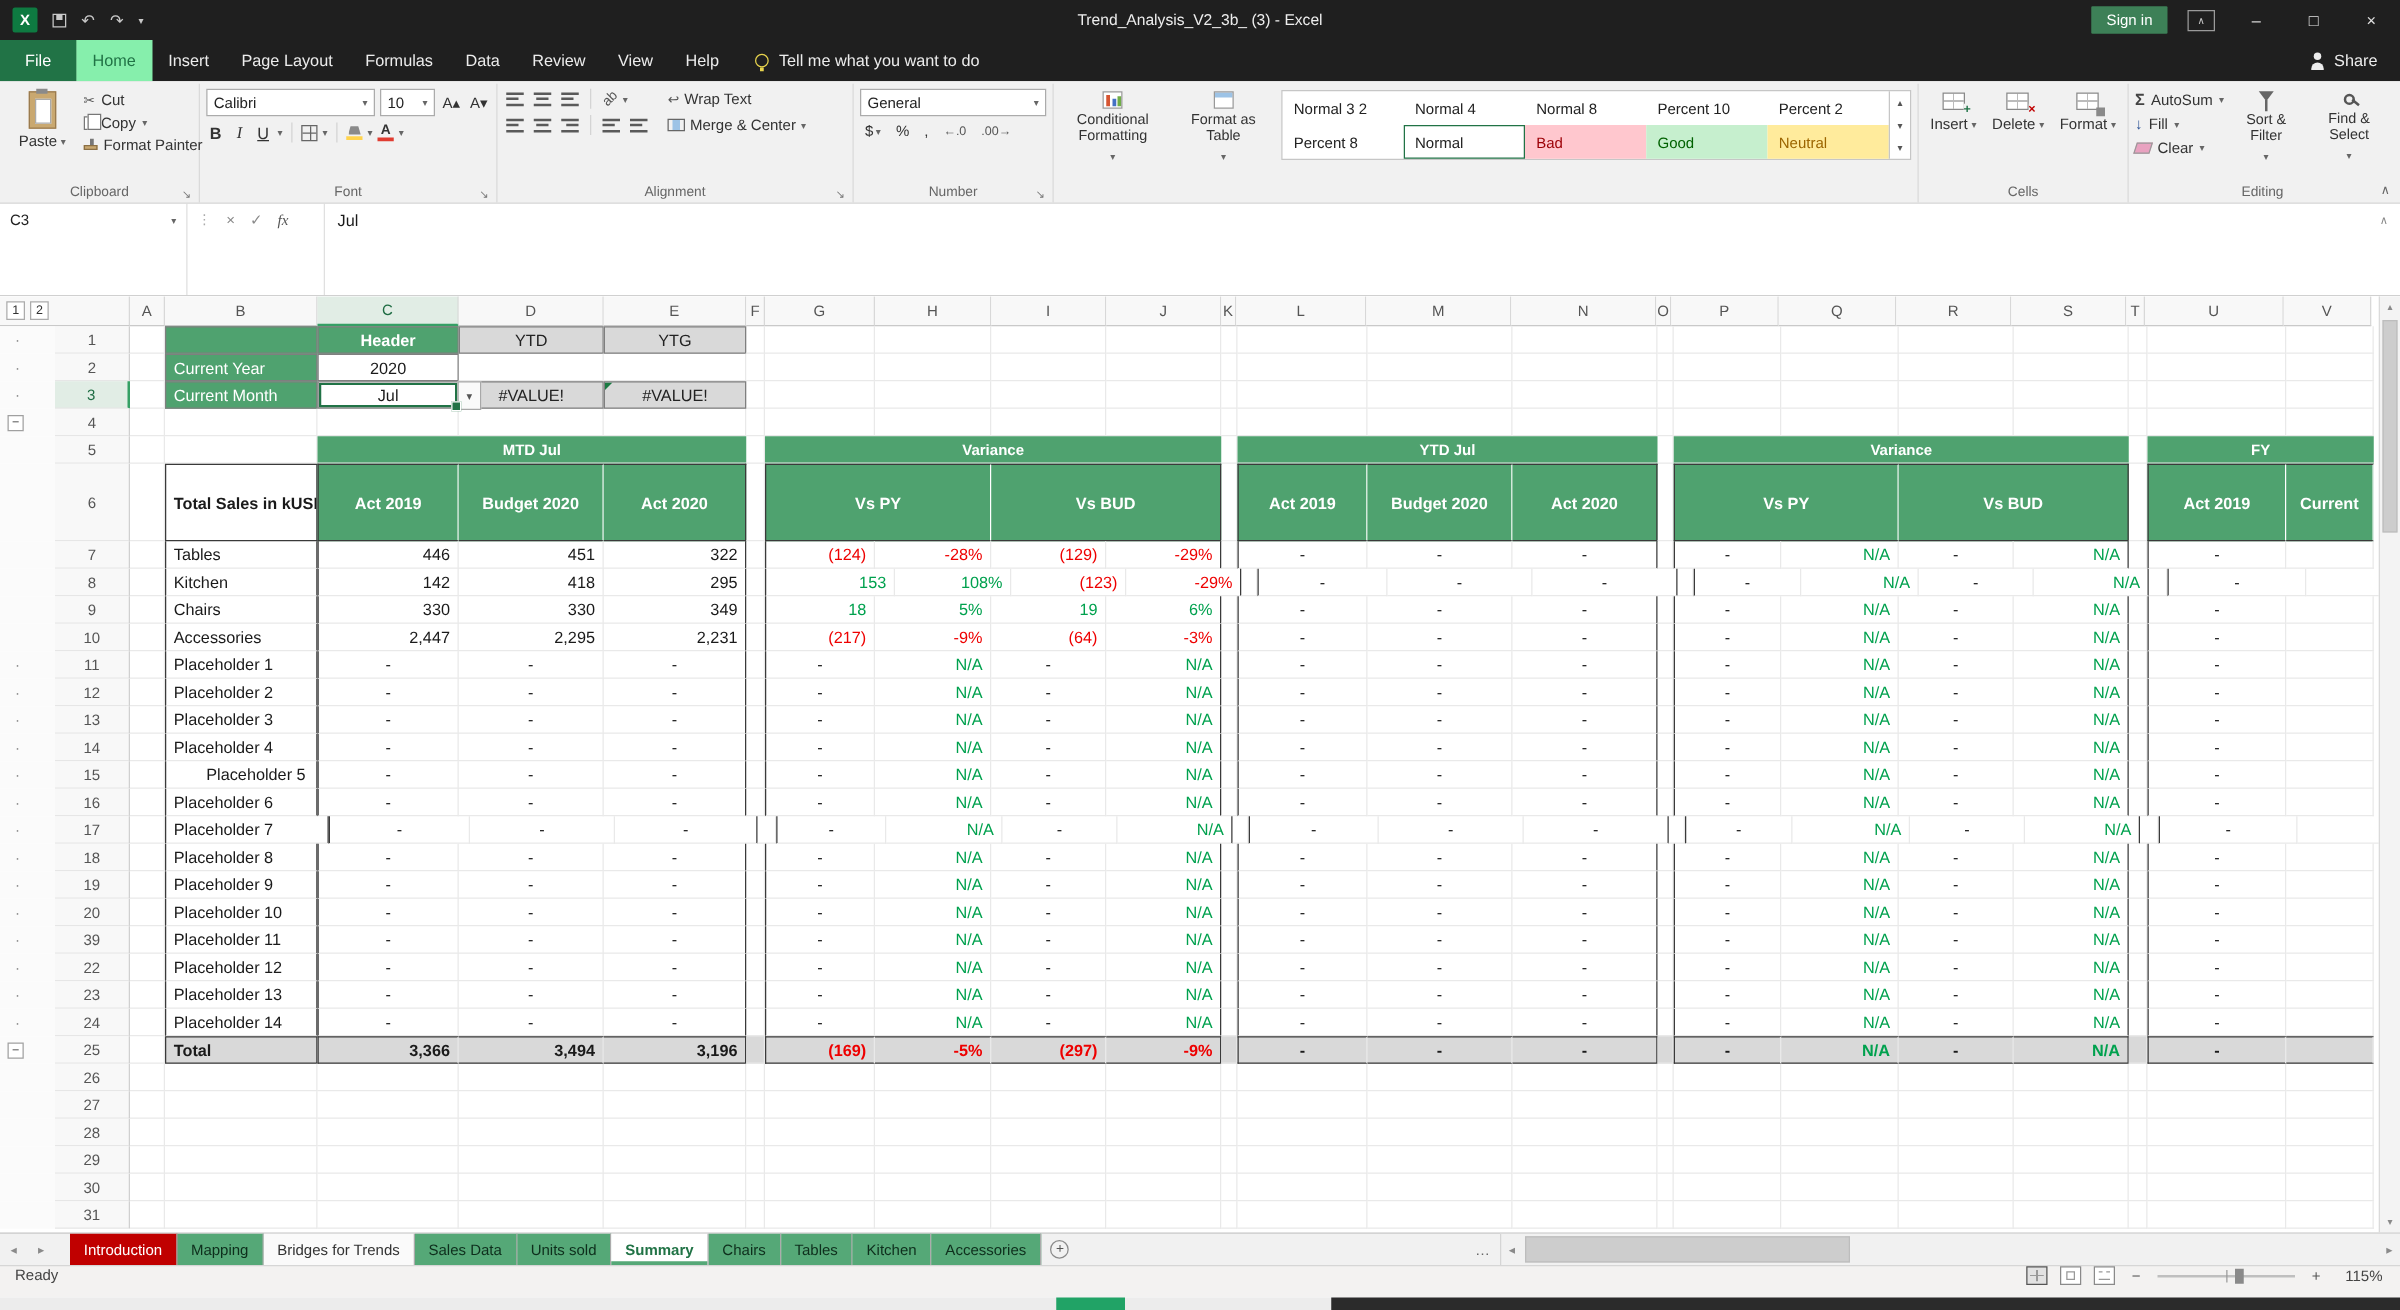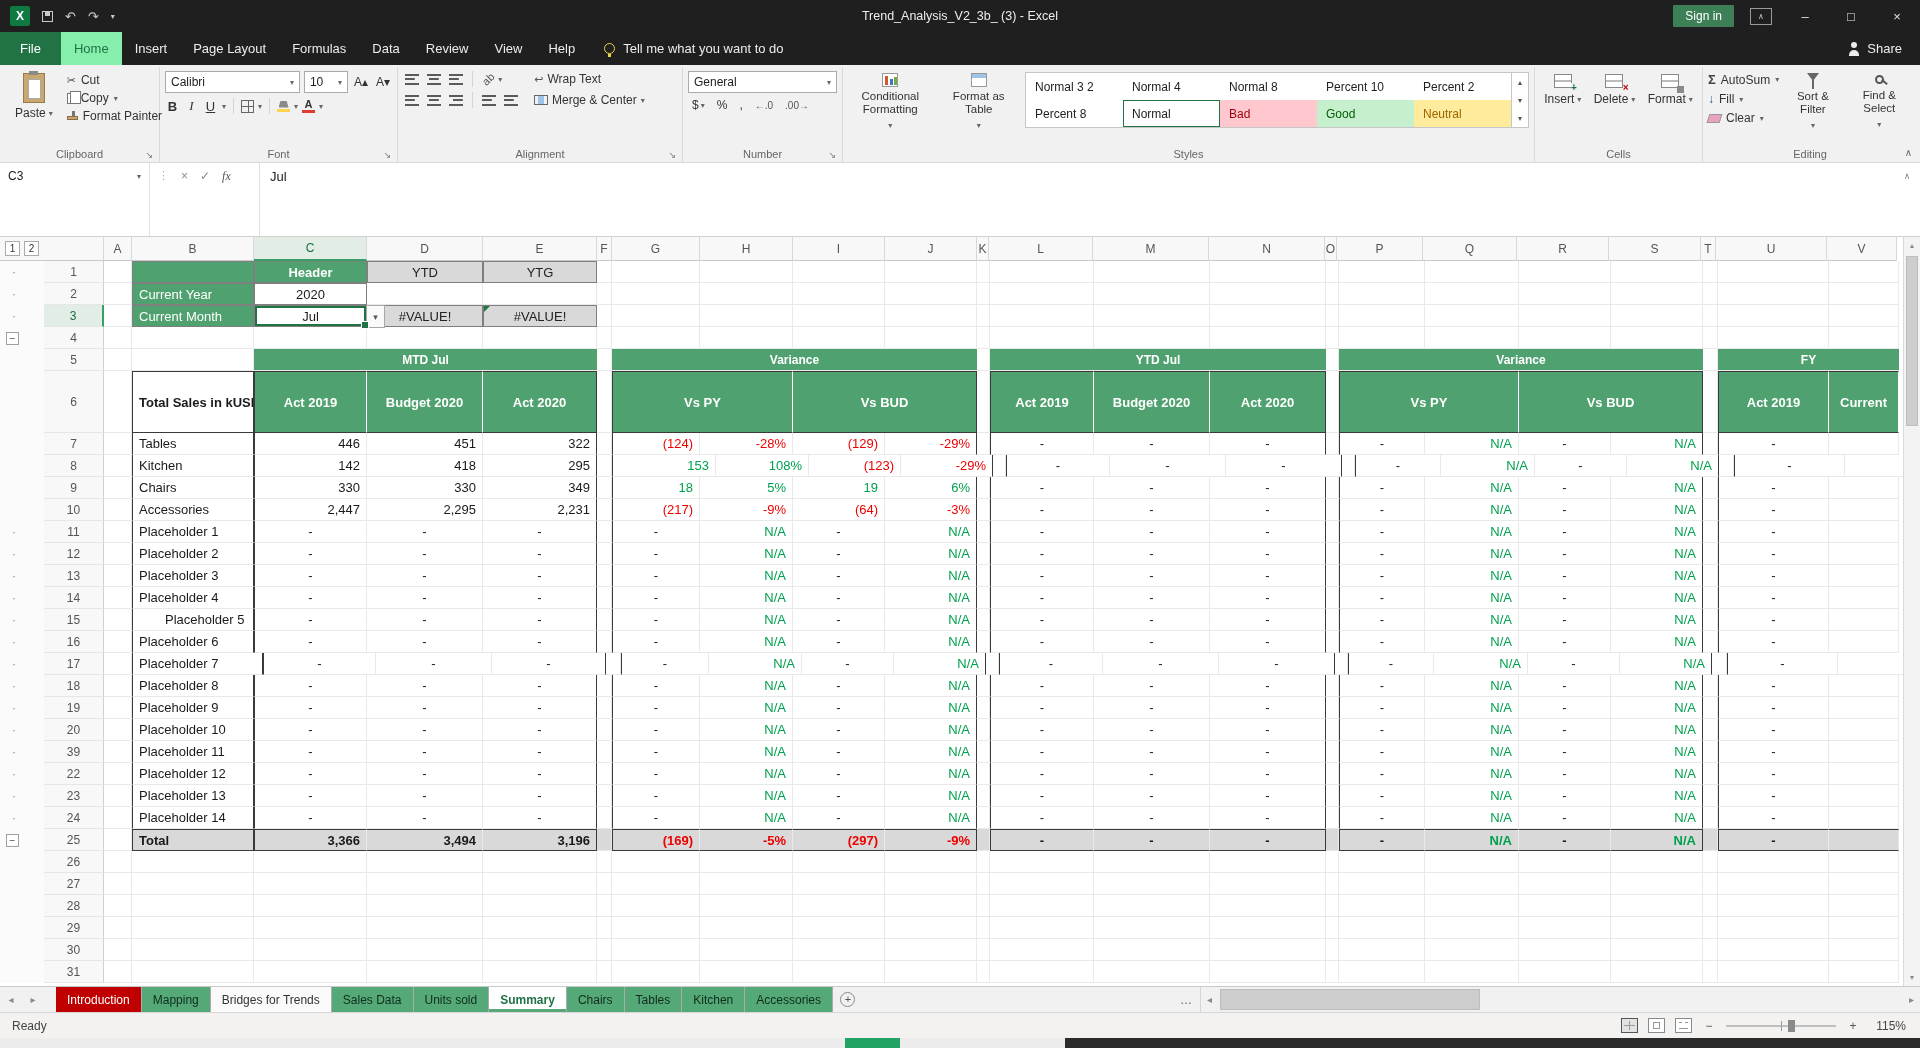--- a/index.html
+++ b/index.html
@@ -179,21 +179,21 @@
 .stab.active{background:#FFF;color:var(--accent-green,#217346);font-weight:bold;box-shadow:inset 0 -3px 0 var(--tab-green,#55A877)}
 .newsheet{width:30px;display:flex;align-items:center;justify-content:center}
 .newsheet span{width:15px;height:15px;border:1px solid #8A8A8A;border-radius:50%;display:flex;align-items:center;justify-content:center;font-size:11px;line-height:1;color:#555}
 .tab-ell{margin-left:auto;display:flex;align-items:center;color:#666;padding:0 8px}
 .hscroll{width:720px;display:flex;align-items:stretch;background:#F1F1F1;border-left:1px solid #D5D5D5}
 .hs-btn{width:17px;display:flex;align-items:center;justify-content:center;color:#8A8A8A;font-size:10px}
 .hs-track{flex:1;position:relative}
 .hs-thumb{position:absolute;left:2px;top:2px;bottom:2px;width:260px;background:#CDCDCD;border:1px solid #BDBDBD}
 
 
-.statusbar{flex:0 0 26px;background:#F3F2F1;border-top:1px solid #D6D6D6;display:flex;align-items:center;font-size:12px;color:#444}
+.statusbar{flex:0 0 26px;background:#F3F2F1;border-top:1px solid #D6D6D6;display:flex;align-items:flex-start;font-size:12px;color:#444}
 .status-left{padding:0 12px}
 .status-right{margin-left:auto;display:flex;align-items:center;gap:10px;padding-right:14px}
 .vico{width:17px;height:15px;border:1px solid #8A8A8A;background:#fff;position:relative}
 .vico.active{border-color:#555;background:#E2E2E2}
 .vico.gridv::before{content:'';position:absolute;inset:2px;background:linear-gradient(to right,transparent 0 45%,#999 45% 55%,transparent 55%),linear-gradient(to bottom,transparent 0 45%,#999 45% 55%,transparent 55%)}
 .vico.page::before{content:'';position:absolute;inset:3px 4px;border:1px solid #999}
 .vico.brk::before{content:'';position:absolute;inset:3px;border-top:1px dashed #999;border-bottom:1px solid #999}
 .zbtn{width:14px;text-align:center;color:#555}
 .zslider{width:110px;height:2px;background:#BFBFBF;position:relative}
 .zslider .notch{position:absolute;left:50%;top:-4px;width:1px;height:10px;background:#9A9A9A}
@@ -429,23 +429,20 @@
             <div class="chip good">Good</div>
             <div class="chip neutral">Neutral</div>
           </div>
         <div class="gal-arrows">
           <span>▴</span>
           <span>▾</span>
           <span>▾</span>
         </div>
       </div>
     </div>
-    <div class="rlabel">
-        <span>Styles</span>
-      </div>
   </div>
 
   <div class="rgroup" style="width:168px">
     <div class="rbody spread">
       <div class="cellbtn">
         <span class="cells-ico">
             <span class="badge ins">+</span>
           </span>
         <span class="withdd">
             <span>Insert</span>

